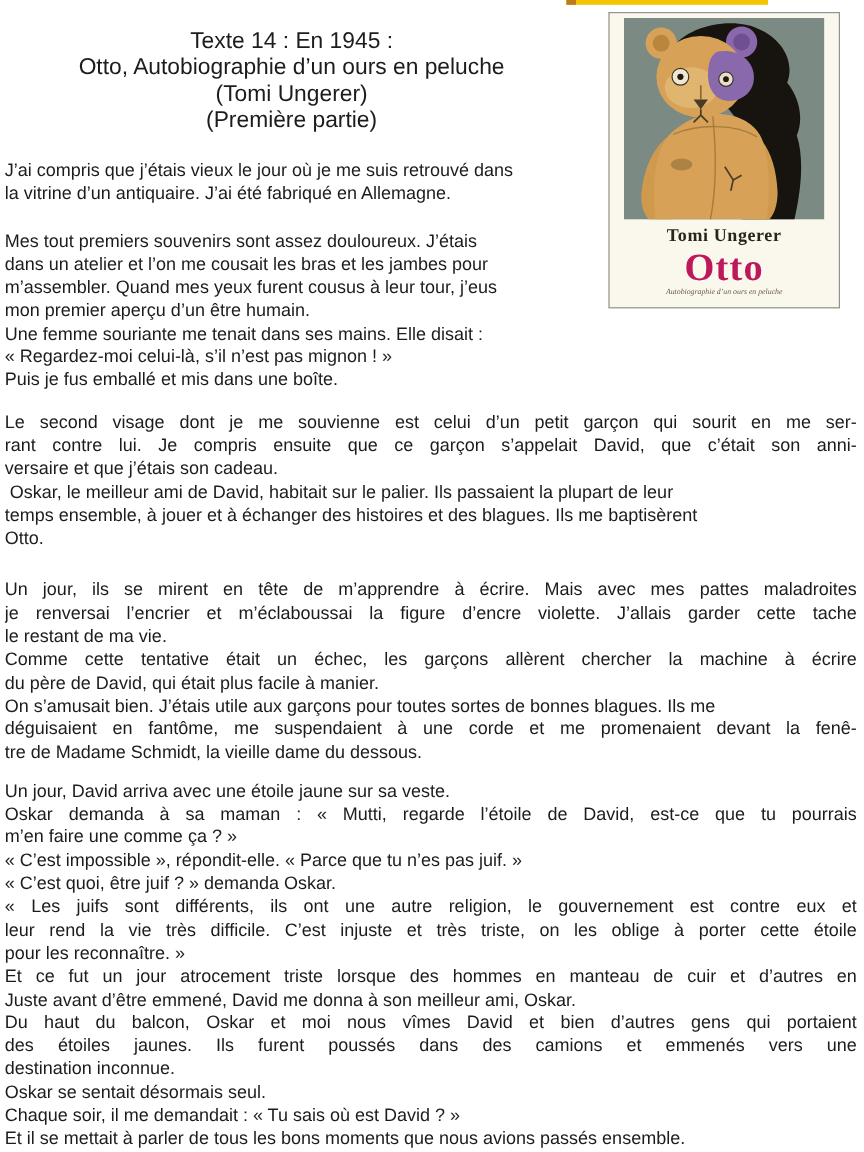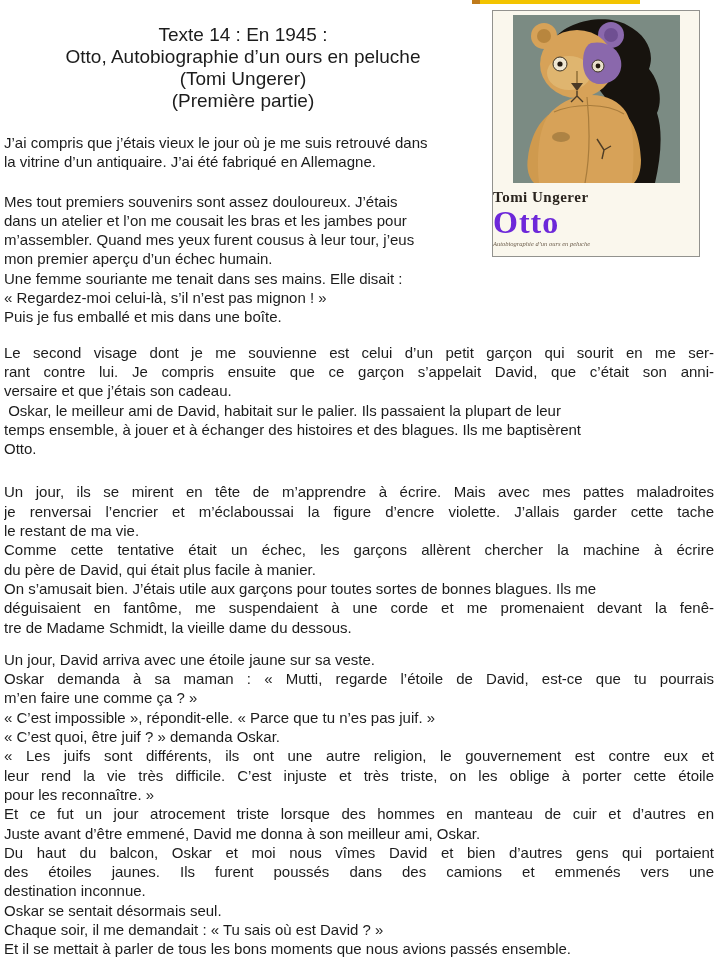--- a/index.html
+++ b/index.html
@@ -20,43 +20,44 @@
     background: #f3c400;
   }
   .highlight-bar .cap {
     position: absolute; left:0; top:0;
     width: 8px; height: 4px;
     background: #bf7a1a;
   }
   
   .cover {
     position: absolute;
-    left: 492px; top: 10px;
-    width: 208px; height: 247px;
+    left: 507px; top: 10px;
+    width: 193px; height: 247px;
     background: #faf7ed;
     border: 1px solid #92928e;
     box-sizing: border-box;
+    text-align: center;
   }
   .cover svg { display:block; margin: 4px auto 0; }
   .cover-author {
     margin-top: 5px;
     font-family: "Liberation Serif", serif;
     font-weight: 600;
     font-size: 15px;
     line-height: 18px;
     letter-spacing: 0.5px;
     color: #2a241e;
   }
   .cover-title {
     font-family: "Liberation Serif", serif;
     font-weight: 600;
     font-size: 32px;
     line-height: 33px;
     letter-spacing: 1px;
-    color: #6d28d9;
+    color: #be185d;
   }
   .cover-subtitle {
     margin-top: 1px;
     font-family: "Liberation Serif", serif;
     font-style: italic;
     font-size: 6.5px;
     line-height: 8px;
     color: #6a5b49;
   }
   
@@ -128,21 +129,21 @@
       </div>
     <div id="paragraphs">
         <div class="para p1 narrow">
           <div class="line">J’ai compris que j’étais vieux le jour où je me suis retrouvé dans</div>
           <div class="line">la vitrine d’un antiquaire. J’ai été fabriqué en Allemagne.</div>
         </div>
         <div class="para p2 narrow">
           <div class="line">Mes tout premiers souvenirs sont assez douloureux. J’étais</div>
           <div class="line">dans un atelier et l’on me cousait les bras et les jambes pour</div>
           <div class="line">m’assembler. Quand mes yeux furent cousus à leur tour, j’eus</div>
-          <div class="line">mon premier aperçu d’un échec humain.</div>
+          <div class="line">mon premier aperçu d’un être humain.</div>
           <div class="line">Une femme souriante me tenait dans ses mains. Elle disait :</div>
           <div class="line">« Regardez-moi celui-là, s’il n’est pas mignon ! »</div>
           <div class="line">Puis je fus emballé et mis dans une boîte.</div>
         </div>
         <div class="para p3">
           <div class="line j">Le second visage dont je me souvienne est celui d’un petit garçon qui sourit en me ser-</div>
           <div class="line j">rant contre lui. Je compris ensuite que ce garçon s’appelait David, que c’était son anni-</div>
           <div class="line">versaire et que j’étais son cadeau.</div>
           <div class="line">&nbsp;Oskar, le meilleur ami de David, habitait sur le palier. Ils passaient la plupart de leur</div>
           <div class="line">temps ensemble, à jouer et à échanger des histoires et des blagues. Ils me baptisèrent</div>

